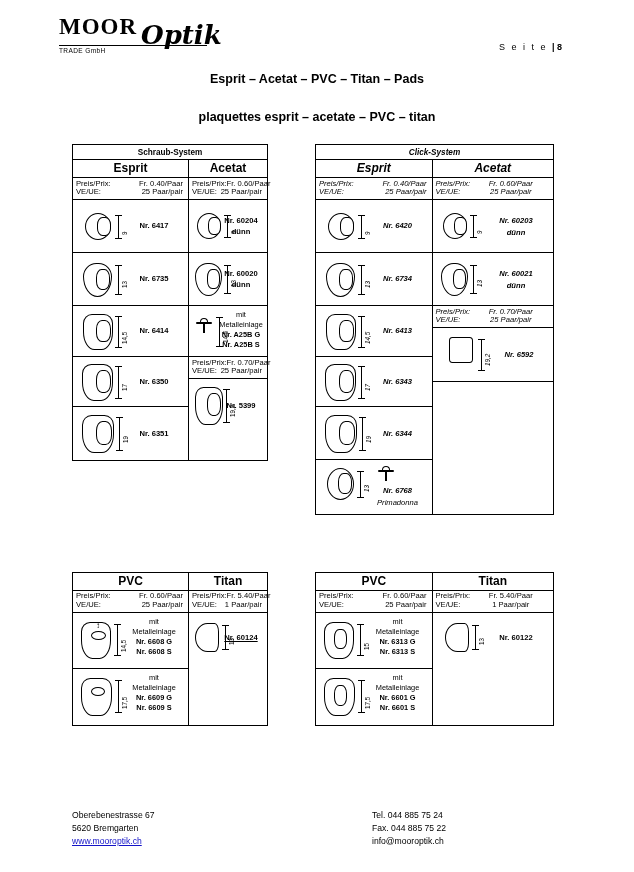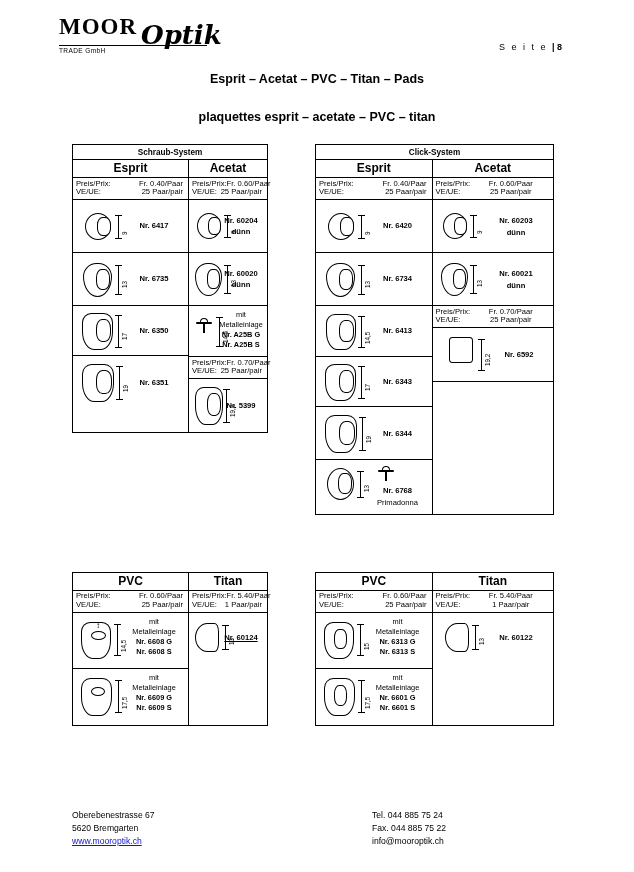--- a/index.html
+++ b/index.html
@@ -262,20 +262,31 @@
         <div class="pad inner" style="left:23px; top:16px; width:14px; height:21px;"></div>
         <div class="dim" style="left:41px; top:12px; height:30px;">
           <div class="vline" style="height:30px;"></div>
           <div class="tick-t" style="top:0;"></div>
           <div class="tick-b" style="top:29px;"></div>
           <div class="num" style="top:23px;">13</div>
         </div>
         <div class="txt" style="top:21px; width:60px;">Nr. 6735</div>
       </div>
 
+      <div class="cell" style="height:51px;">
+        <div class="pad round" style="left:10px; top:8px; width:30px; height:36px;"></div>
+        <div class="pad inner" style="left:23px; top:14px; width:15px; height:22px;"></div>
+        <div class="dim" style="left:41px; top:10px; height:32px;">
+          <div class="vline" style="height:32px;"></div>
+          <div class="tick-t" style="top:0;"></div>
+          <div class="tick-b" style="top:31px;"></div>
+          <div class="num" style="top:28px;">14,5</div>
+        </div>
+        <div class="txt" style="top:20px; width:60px;">Nr. 6414</div>
+      </div>
 
       <div class="cell" style="height:50px;">
         <div class="pad round" style="left:9px; top:7px; width:31px; height:37px;"></div>
         <div class="pad inner" style="left:23px; top:13px; width:15px; height:23px;"></div>
         <div class="dim" style="left:41px; top:9px; height:33px;">
           <div class="vline" style="height:33px;"></div>
           <div class="tick-t" style="top:0;"></div>
           <div class="tick-b" style="top:32px;"></div>
           <div class="num" style="top:25px;">17</div>
         </div>
@@ -373,21 +384,21 @@
           <div class="tick-t" style="top:0;"></div>
           <div class="tick-b" style="top:33px;"></div>
           <div class="num" style="top:28px;">19,2</div>
         </div>
         <div class="txt" style="top:22px; width:44px;">Nr. 5399</div>
       </div>
     </div>
   </div>
 </div>
 
-<div class="tbl" style="left:315px; top:144px; width:239px;">
+<div class="tbl" style="left:315px; top:144px; width:239px;font-style:italic;">
   <div class="grp-head">Click-System</div>
   <div class="cols">
 
     <div class="col left" style="width:117px;">
       <div class="col-head">Esprit</div>
       <div class="price-row">
         <div class="price-line">
           <span class="lab">Preis/Prix:</span>
           <span class="val">Fr. 0.40/Paar</span>
         </div>

